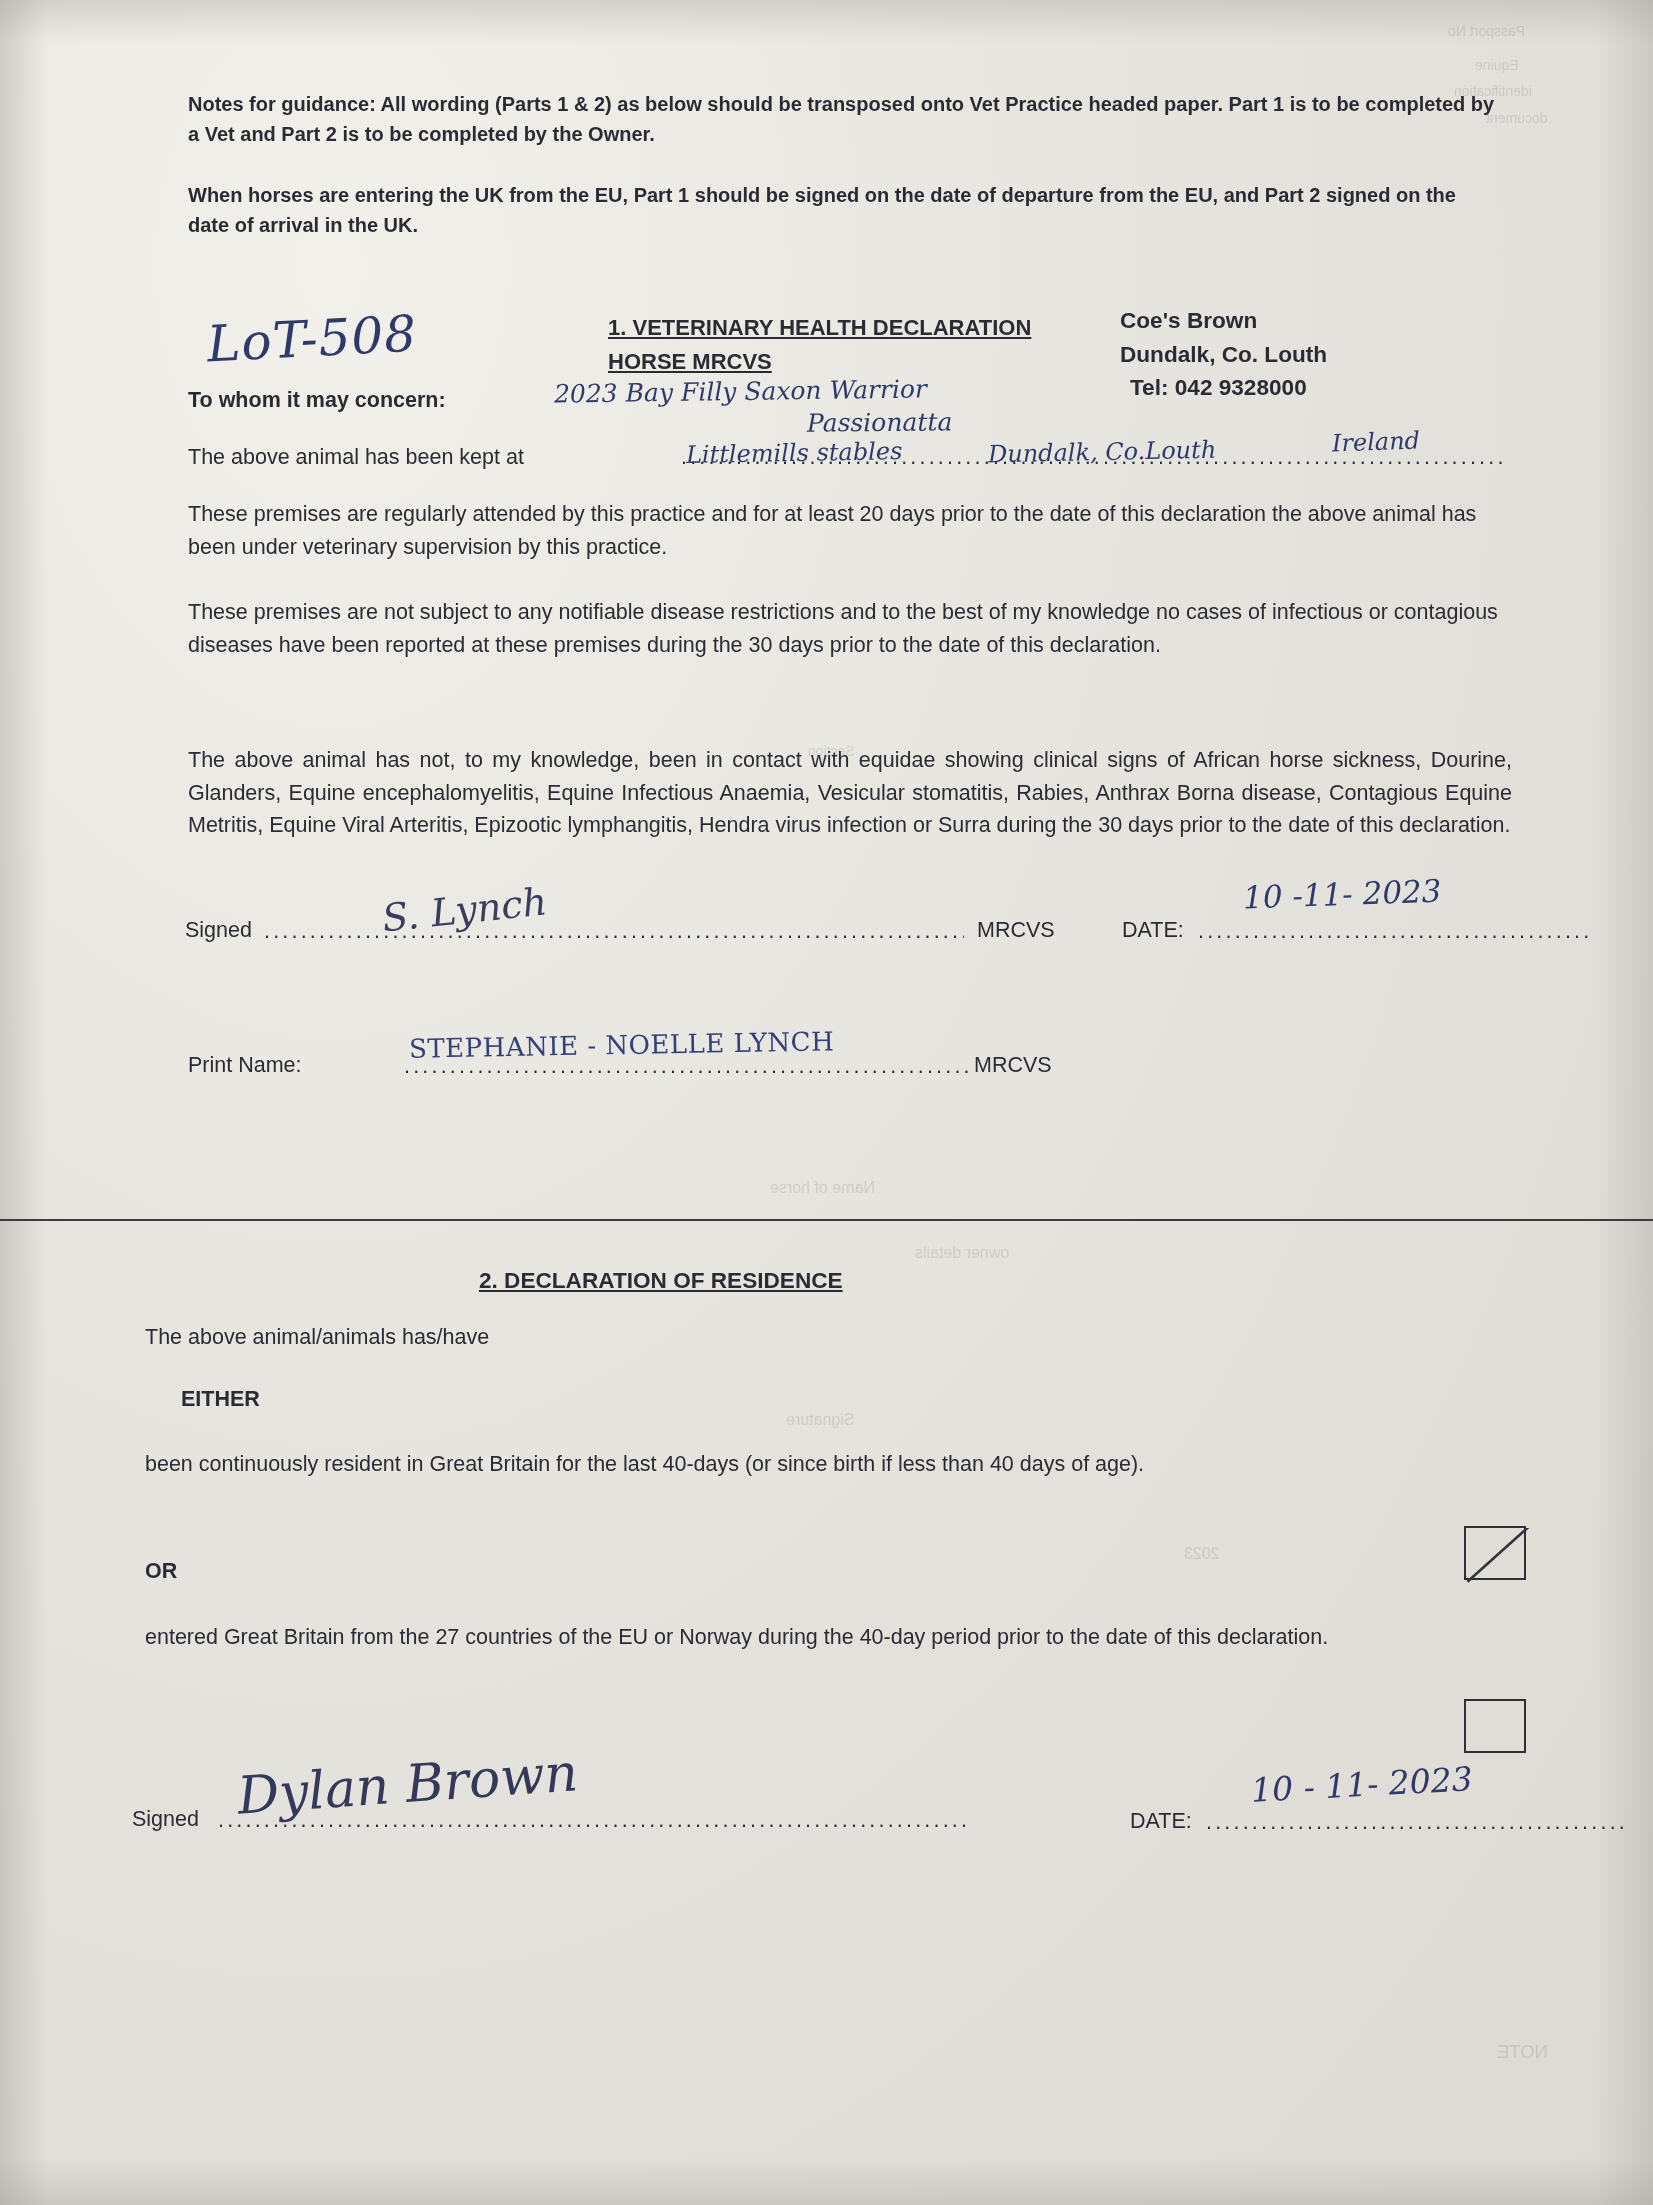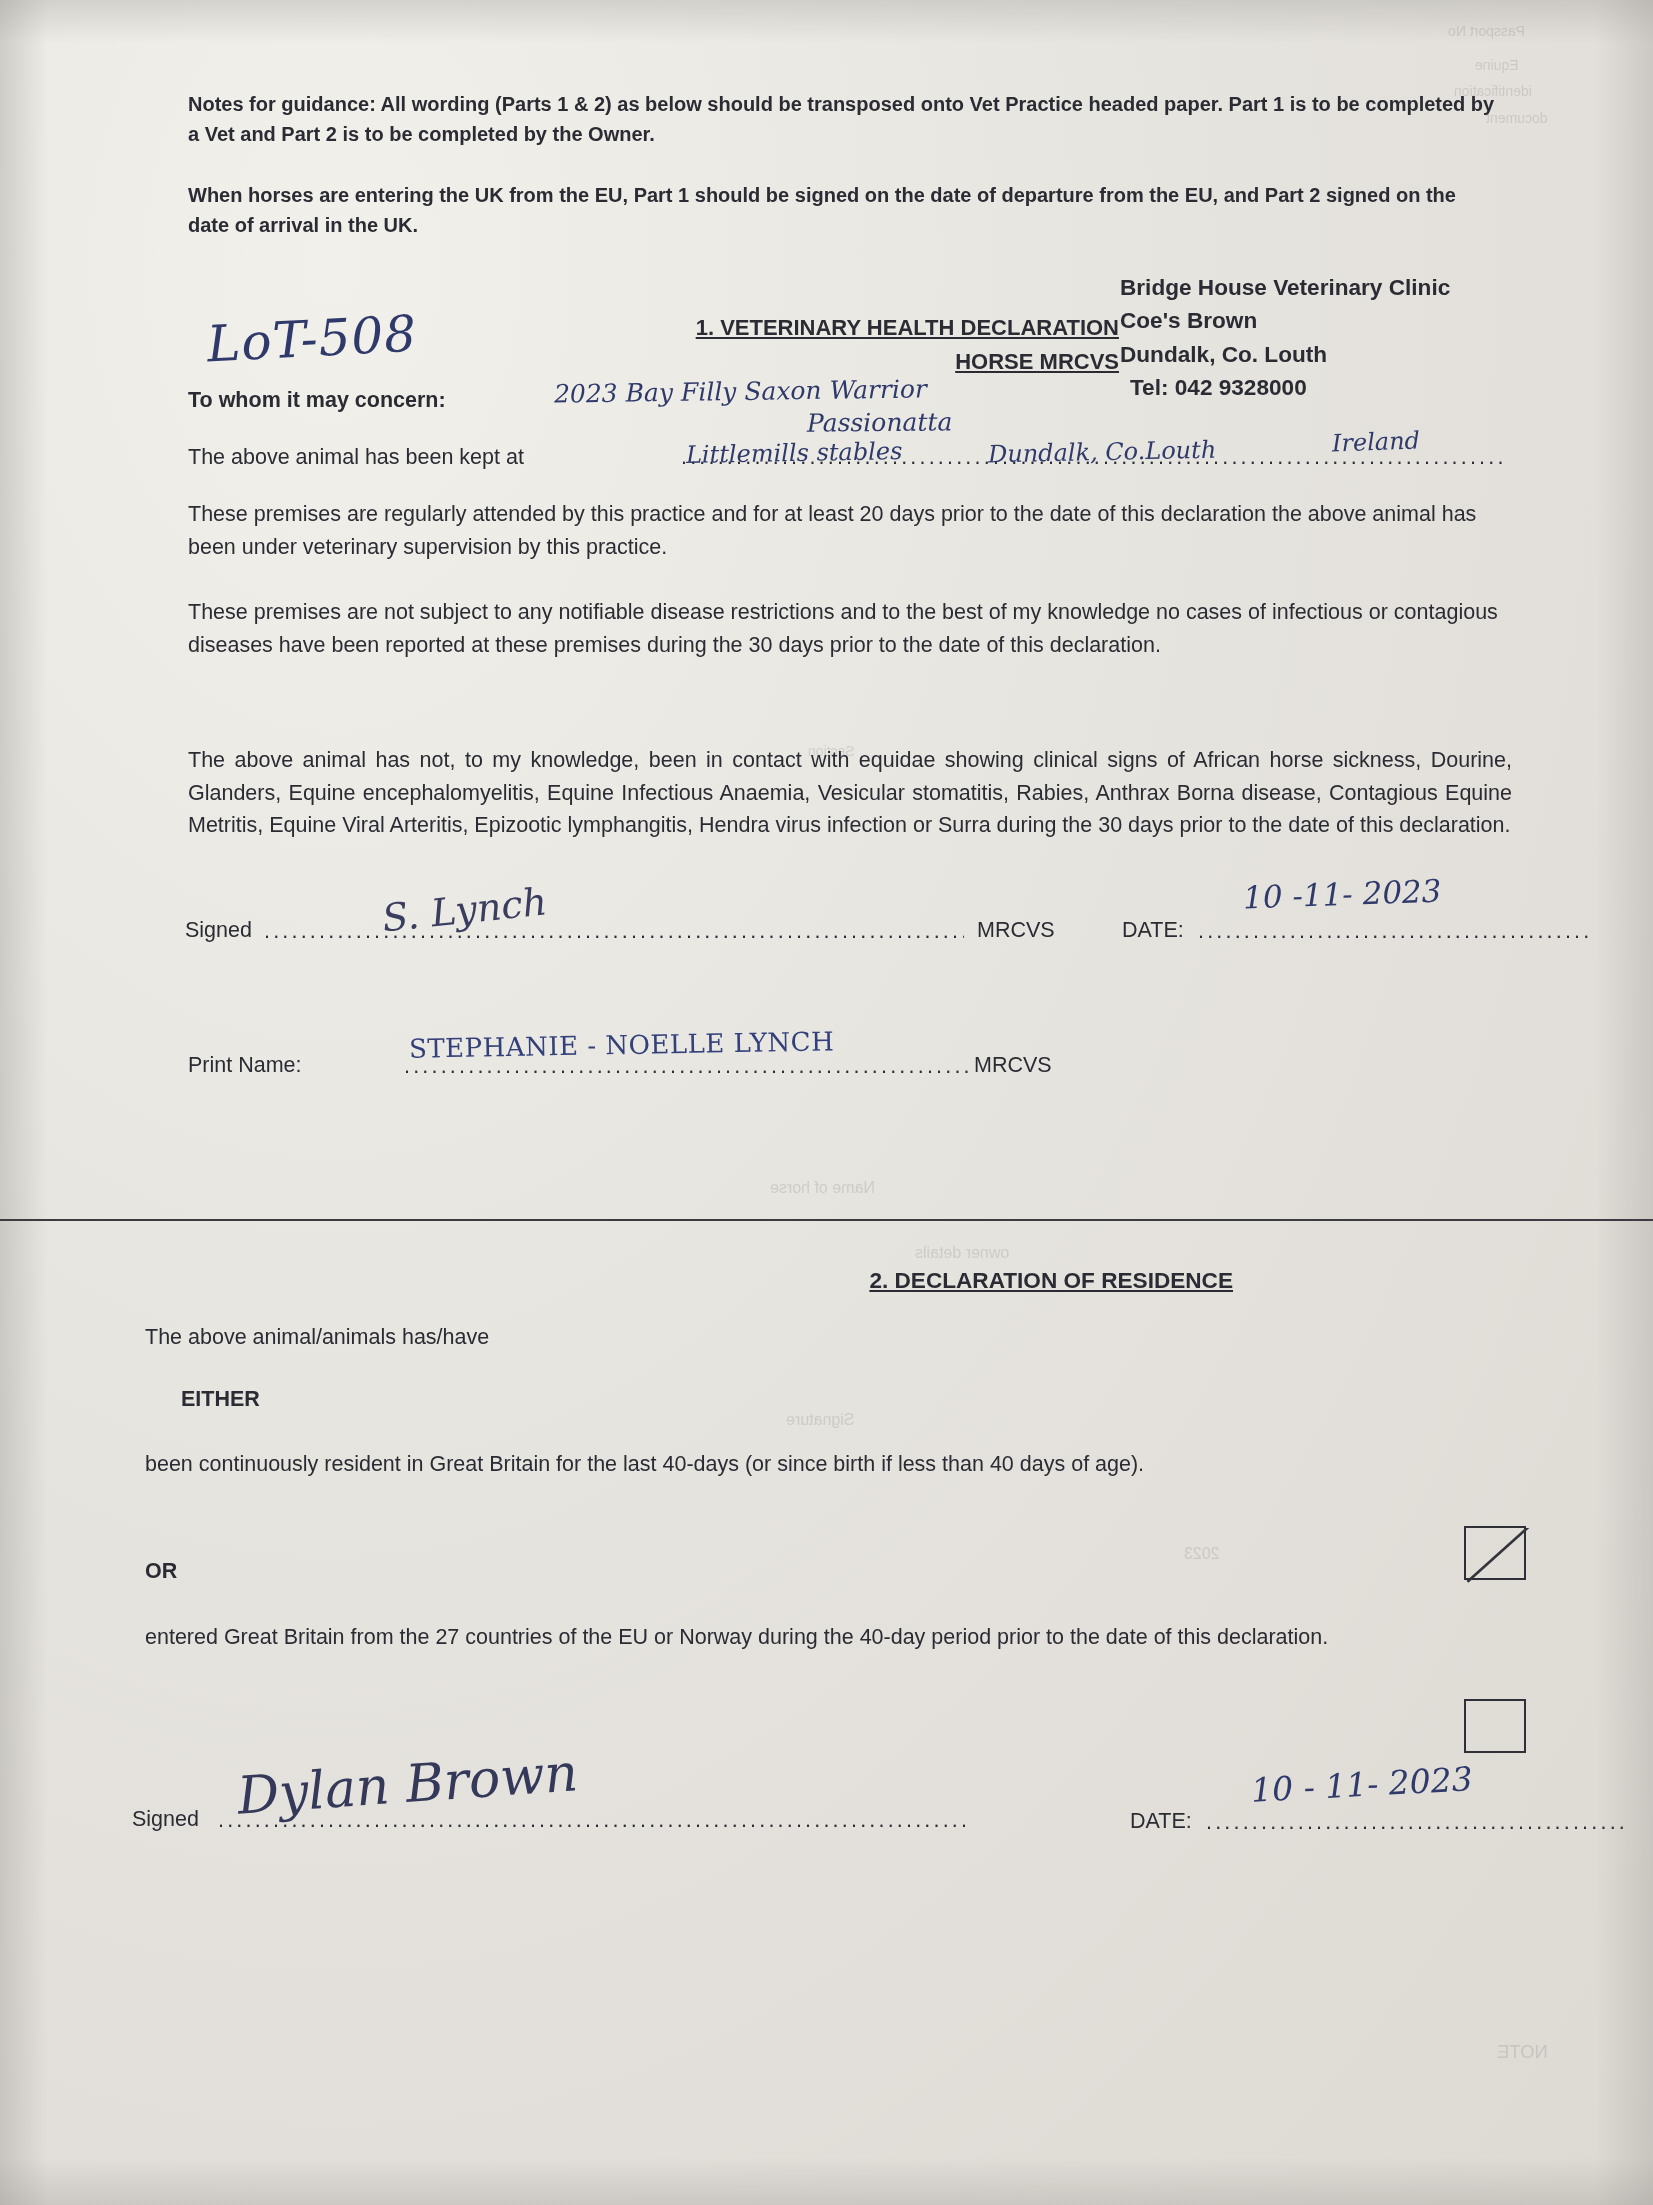--- a/index.html
+++ b/index.html
@@ -38,21 +38,21 @@
     width: 1454px;
     height: 2116px;
   }
   .blk {
     position: absolute;
     color: #2b2b33;
     line-height: 1.45;
   }
   .bold { font-weight: bold; }
   .u { text-decoration: underline; }
-  .center { text-align: right; }
+  .center { text-align: left; }
   .just { text-align: justify; }
 
   
   .ghost {
     position: absolute;
     color: rgba(120,118,120,0.22);
     transform: scaleX(-1);
     font-family: "Liberation Sans", sans-serif;
     white-space: nowrap;
     pointer-events: none;
@@ -106,21 +106,20 @@
   <div class="ghost" style="left:786px; top:1411px; font-size:16px;">Signature</div>
   <div class="ghost" style="left:1184px; top:1545px; font-size:16px;">2023</div>
   <div class="ghost" style="left:1497px; top:2041px; font-size:18.3px;">NOTE</div>
 
   <div class="sheet">
 
     <div class="blk bold" style="left:86px; top:46px; width:1308px; font-size:20px; line-height:1.5;">Notes for guidance: All wording (Parts 1 &amp; 2) as below should be transposed onto Vet Practice headed paper.  Part 1 is to be completed by a Vet and Part 2 is to be completed by the Owner.</div>
 
     <div class="blk bold" style="left:86px; top:137px; width:1303px; font-size:20px; line-height:1.5;">When horses are entering the UK from the EU, Part 1 should be signed on the date of departure from the EU, and Part 2 signed on the date of arrival in the UK.</div>
 
-    <div class="blk bold" style="left:1018px; top:229px; width:495px; font-size:22.6px;">Bridge House Veterinary Clinic</div>
     <div class="blk bold" style="left:1018px; top:262px; width:485px; font-size:22.6px;">Coe's Brown</div>
     <div class="blk bold" style="left:1018px; top:296px; width:485px; font-size:22.6px;">Dundalk, Co. Louth</div>
     <div class="blk bold" style="left:1018px; top:329px; width:485px; font-size:22.6px;margin-left:10px;">Tel: 042 9328000</div>
 
     <div class="blk bold u center" style="left:506px; top:269px; width:511px; font-size:22px;">1. VETERINARY HEALTH DECLARATION</div>
     <div class="blk bold u center" style="left:506px; top:303px; width:511px; font-size:22px;">HORSE MRCVS</div>
 
     <div class="hand" style="left:105px; top:267px; font-size:50px; letter-spacing:1.1px; transform:rotate(-3deg);">LoT-508</div>
 
     <div class="blk bold" style="left:86px; top:342px; font-size:21.5px;">To whom it may concern:</div>

